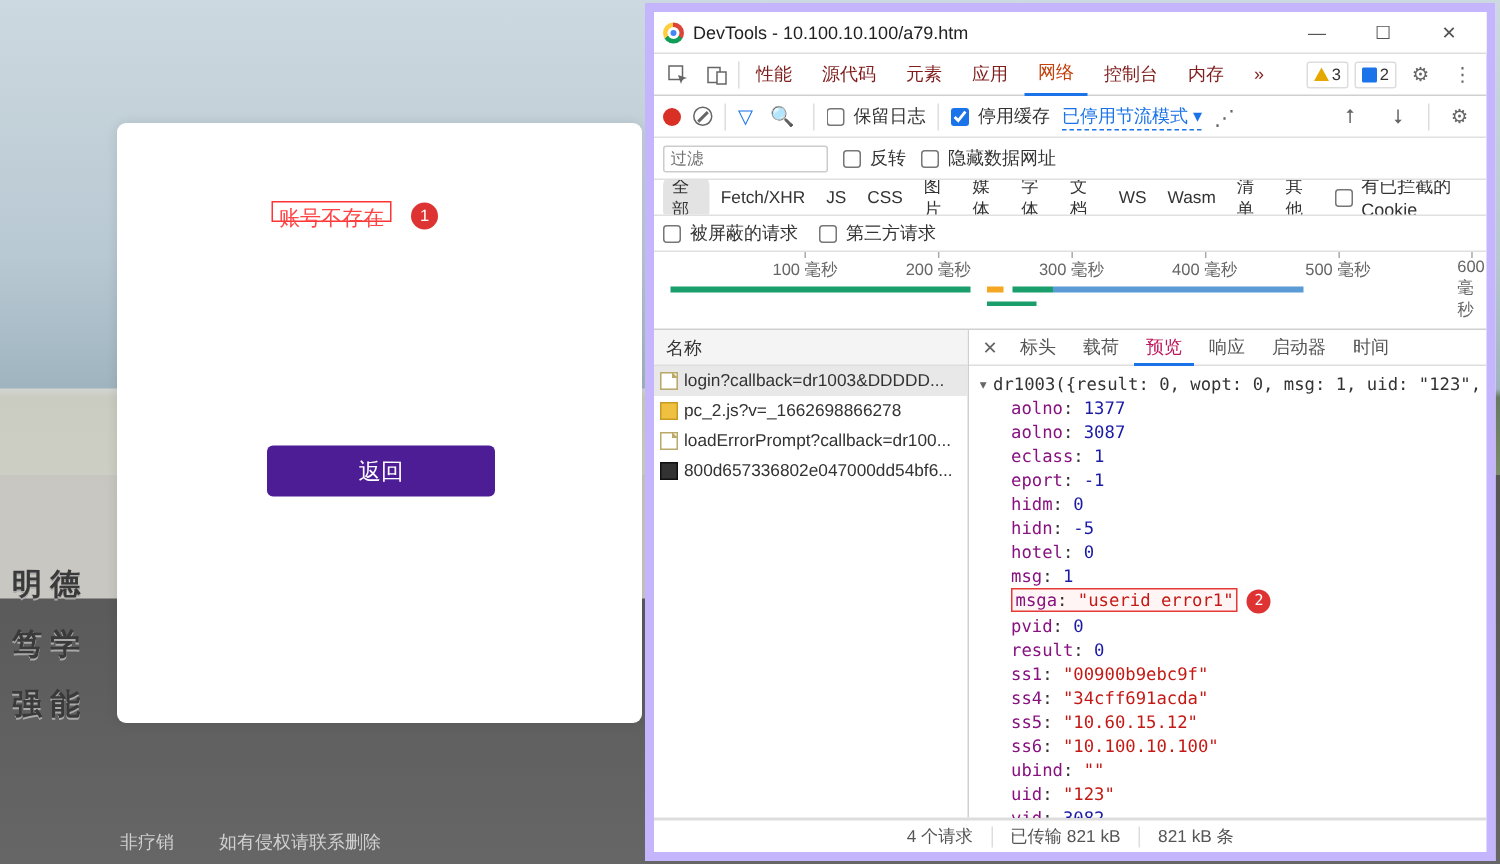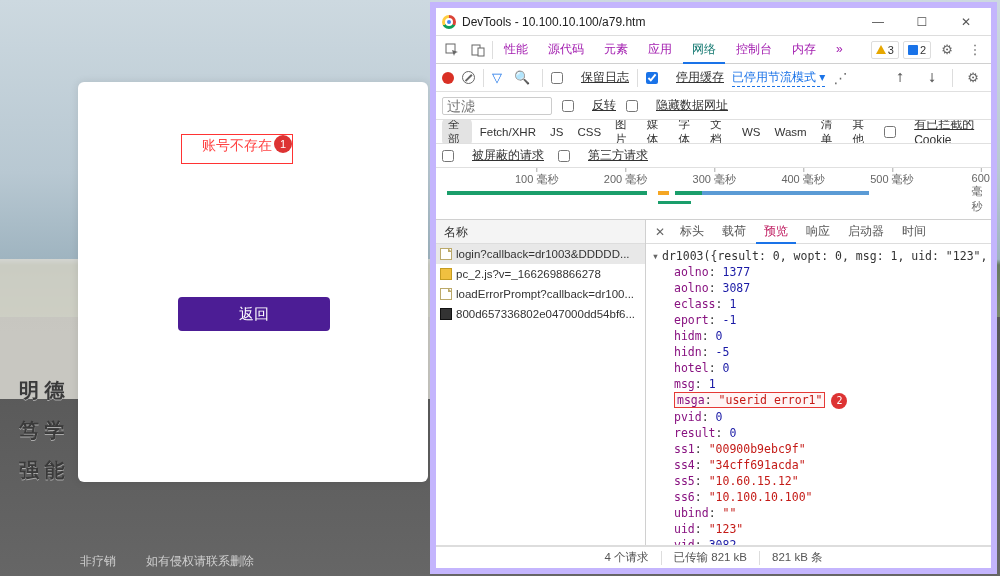--- a/index.html
+++ b/index.html
@@ -4,63 +4,63 @@
 <style>
 * { margin: 0; padding: 0; box-sizing: border-box; }
 body { font-family: "Microsoft YaHei", "Segoe UI", Arial, sans-serif; font-size: 12px; width: 1000px; height: 576px; overflow: hidden; position: relative; background: #333; }
 
 
 .bg-photo { position: absolute; inset: 0; background:
   linear-gradient(180deg, #cdd9e0 0%, #b8c8d2 30%, #9fb4c0 45%, rgba(0,0,0,0) 46%),
   linear-gradient(180deg, rgba(0,0,0,0) 0%, rgba(0,0,0,0) 40%, #5a6e5a 40%, #7a8a6a 55%, #555 55%, #666 100%);
 }
 .bg-photo::before { content:""; position:absolute; left:0; top:45%; width:430px; height:140px; background:#dcdad4; opacity:.85; }
-.bg-photo .stone { position:absolute; left:8px; top:370px; width:50px; color:#3a3a3a; font-size:20px; line-height:40px; font-weight:700; text-shadow:0 1px 0 #aaa;margin-left:11px; }
+.bg-photo .stone { position:absolute; left:8px; top:370px; width:50px; color:#3a3a3a; font-size:20px; line-height:40px; font-weight:700; text-shadow:0 1px 0 #aaa; }
 .bg-photo .bar { position:absolute; left:80px; bottom:6px; color:#d0d0d0; font-size:12px; display:flex; gap:30px;}
 
 
 .card { position:absolute; left:78px; top:82px; width:350px; height:400px; background:#fff; border-radius:6px; box-shadow:0 0 8px rgba(0,0,0,.1); }
-.err-box { position:absolute; left:103px; top:52px; border:1px solid #f33; padding:0 20px; color:#f44; font-size:14px; height:30px; line-height:20px;}
+.err-box { position:absolute; left:103px; top:52px; border:1px solid #f33; padding:0 4px; color:#f44; font-size:14px; height:14px; line-height:20px;}
 .badge1 { position:absolute; left:196px; top:53px; width:18px; height:18px; border-radius:50%; background:#d33; color:#fff; font-size:11px; text-align:center; line-height:18px;}
 .return-btn { position:absolute; left:100px; top:215px; width:152px; height:34px; background:#4c1d95; color:#fff; border:none; border-radius:4px; font-size:15px; cursor:pointer;}
 
 
 .devtools { position:absolute; left:430px; top:2px; width:567px; height:572px; background:#fff; border:6px solid #c4b5fd; display:flex; flex-direction:column; font-size:12px; color:#333;}
 .dt-titlebar { height:28px; background:#fff; border-bottom:1px solid #ddd; display:flex; align-items:center; padding:0 6px; gap:6px;}
 .chrome-ico { width:14px; height:14px; border-radius:50%; background: conic-gradient(#db4437 0 120deg,#0f9d58 120deg 240deg,#ffcd40 240deg 360deg); position:relative;}
 .chrome-ico::after{content:"";position:absolute;inset:3px;background:#4285f4;border-radius:50%;border:2px solid #fff;}
 .dt-title { flex:1; font-size:12px; color:#222;}
 .winbtn { width:38px; height:26px; display:flex; align-items:center; justify-content:center; cursor:pointer; color:#555;}
 
 .dt-tabs { height:28px; display:flex; align-items:center; border-bottom:1px solid #d0d0d0; padding:0 4px; gap:2px;}
 .icnbtn { width:24px; height:24px; display:flex; align-items:center; justify-content:center; color:#666; cursor:pointer; font-size:13px; border-radius:2px;}
-.tab { padding:0 9px; height:27px; line-height:27px; color:#a21caf; cursor:pointer; position:relative; font-size:12px;}
-.tab.active { color:#0f766e; }
+.tab { padding:0 9px; height:27px; line-height:27px; color:#7f1d1d; cursor:pointer; position:relative; font-size:12px;}
+.tab.active { color:#c2410c;font-family:Liberation Mono, monospace; }
 .tab.active::after { content:""; position:absolute; left:0; right:0; bottom:-1px; height:2px; background:#1a73e8;}
 .tabs-right { margin-left:auto; display:flex; align-items:center; gap:4px;}
 .warn { display:flex; align-items:center; gap:2px; border:1px solid #ddd; padding:0 4px; height:18px; font-size:11px; border-radius:2px;}
 .warn .t{width:0;height:0;border-left:5px solid transparent;border-right:5px solid transparent;border-bottom:9px solid #e6a700;}
 .info { display:flex; align-items:center; gap:2px; border:1px solid #ddd; padding:0 4px; height:18px; font-size:11px; border-radius:2px;}
 .info .s{width:10px;height:10px;background:#1a73e8;border-radius:1px;display:inline-block;}
 
 
 .nt-row1 { height:28px; display:flex; align-items:center; border-bottom:1px solid #e0e0e0; padding:0 6px; gap:8px;}
 .rec { width:12px; height:12px; border-radius:50%; background:#d93025;}
 .noent{width:13px;height:13px;border:1.5px solid #666;border-radius:50%;position:relative;}
 .noent::after{content:"";position:absolute;left:1px;top:5px;width:9px;height:1.5px;background:#666;transform:rotate(-45deg);}
 .vline{width:1px;height:18px;background:#ddd;}
 .funnel{color:#1a73e8;font-size:13px;}
-.chk { display:flex; align-items:center; gap:18px; color:#333; font-size:12px;text-decoration:underline;}
+.chk { display:flex; align-items:center; gap:6px; color:#333; font-size:12px;}
 .chk input{width:12px;height:12px;accent-color:#1a73e8;}
 .link { color:#1a73e8; cursor:pointer; border-bottom:1px dashed #1a73e8;}
 .nt-row1 .spacer{flex:1;}
 .wifi{font-size:14px;color:#666;}
 
 .nt-row2 { height:28px; display:flex; align-items:center; border-bottom:1px solid #e0e0e0; padding:0 6px; gap:10px;}
-.filter-input { width:110px; height:18px; border:1px solid #ccc; border-radius:2px; padding:0 4px; font-size:14px; outline:none;}
+.filter-input { width:110px; height:18px; border:1px solid #ccc; border-radius:2px; padding:0 4px; font-size:11px; outline:none;}
 
 .nt-row3 { height:24px; display:flex; align-items:center; border-bottom:1px solid #e0e0e0; padding:0 6px; gap:2px; font-size:11.5px; flex-wrap:nowrap; overflow:hidden;}
 .ft { padding:1px 6px; border-radius:8px; cursor:pointer; color:#333;}
 .ft.active { background:#e3e3e3;}
 
 .nt-row4 { height:24px; display:flex; align-items:center; border-bottom:1px solid #e0e0e0; padding:0 6px; gap:14px;}
 
 
 .timeline { height:52px; border-bottom:1px solid #d0d0d0; position:relative; font-size:11px; color:#666;}
 .timeline .ticks { position:absolute; top:4px; left:0; right:0; height:14px;}

